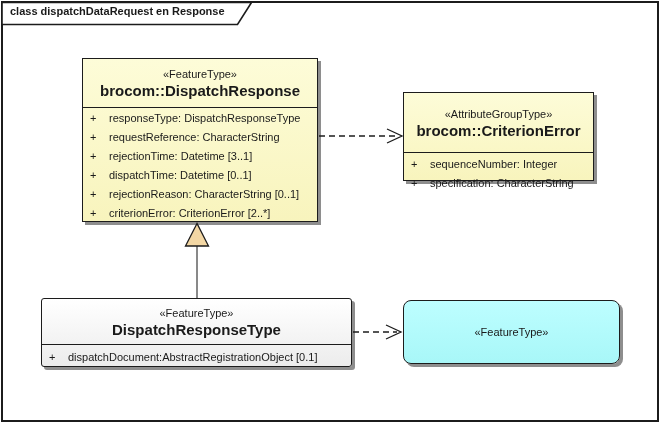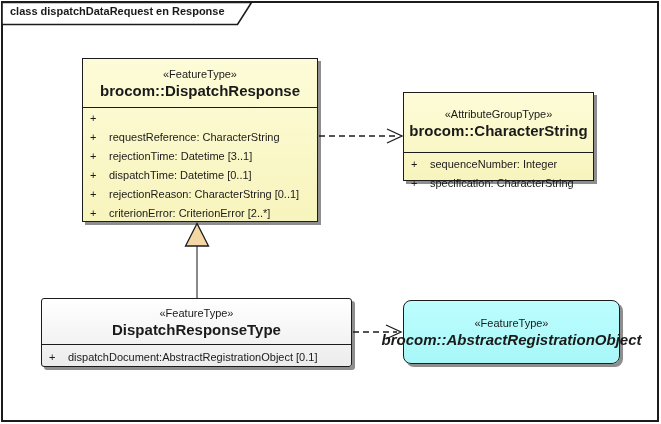--- a/index.html
+++ b/index.html
@@ -79,20 +79,21 @@
   <div class="tab-title">class dispatchDataRequest en Response</div>
 
   <div id="box-dispatch-response" class="uml-box fill-yellow">
     <div class="box-header">
       <div class="stereo">«FeatureType»</div>
       <div class="clsname">brocom::DispatchResponse</div>
     </div>
     <div class="attr-list">
       <div class="attr-row">
         <span class="attr-vis">+</span>
+        <span class="attr-sig">responseType: DispatchResponseType</span>
       </div>
       <div class="attr-row">
         <span class="attr-vis">+</span>
         <span class="attr-sig">requestReference: CharacterString</span>
       </div>
       <div class="attr-row">
         <span class="attr-vis">+</span>
         <span class="attr-sig">rejectionTime: Datetime [3..1]</span>
       </div>
       <div class="attr-row">
@@ -106,21 +107,21 @@
       <div class="attr-row">
         <span class="attr-vis">+</span>
         <span class="attr-sig">criterionError: CriterionError [2..*]</span>
       </div>
     </div>
   </div>
 
   <div id="box-criterion-error" class="uml-box fill-yellow">
     <div class="box-header">
       <div class="stereo">«AttributeGroupType»</div>
-      <div class="clsname">brocom::CharacterString</div>
+      <div class="clsname">brocom::CriterionError</div>
     </div>
     <div class="attr-list">
       <div class="attr-row">
         <span class="attr-vis">+</span>
         <span class="attr-sig">sequenceNumber: Integer</span>
       </div>
       <div class="attr-row">
         <span class="attr-vis">+</span>
         <span class="attr-sig">specification: CharacterString</span>
       </div>
@@ -136,16 +137,15 @@
       <div class="attr-row tall">
         <span class="attr-vis">+</span>
         <span class="attr-sig">dispatchDocument:AbstractRegistrationObject [0.1]</span>
       </div>
     </div>
   </div>
 
   <div id="box-abstract-registration" class="uml-box fill-cyan">
     <div class="box-header no-sep">
       <div class="stereo">«FeatureType»</div>
-      <div class="clsname abstract">brocom::AbstractRegistrationObject</div>
     </div>
   </div>
 </div>
 
 </body></html>

